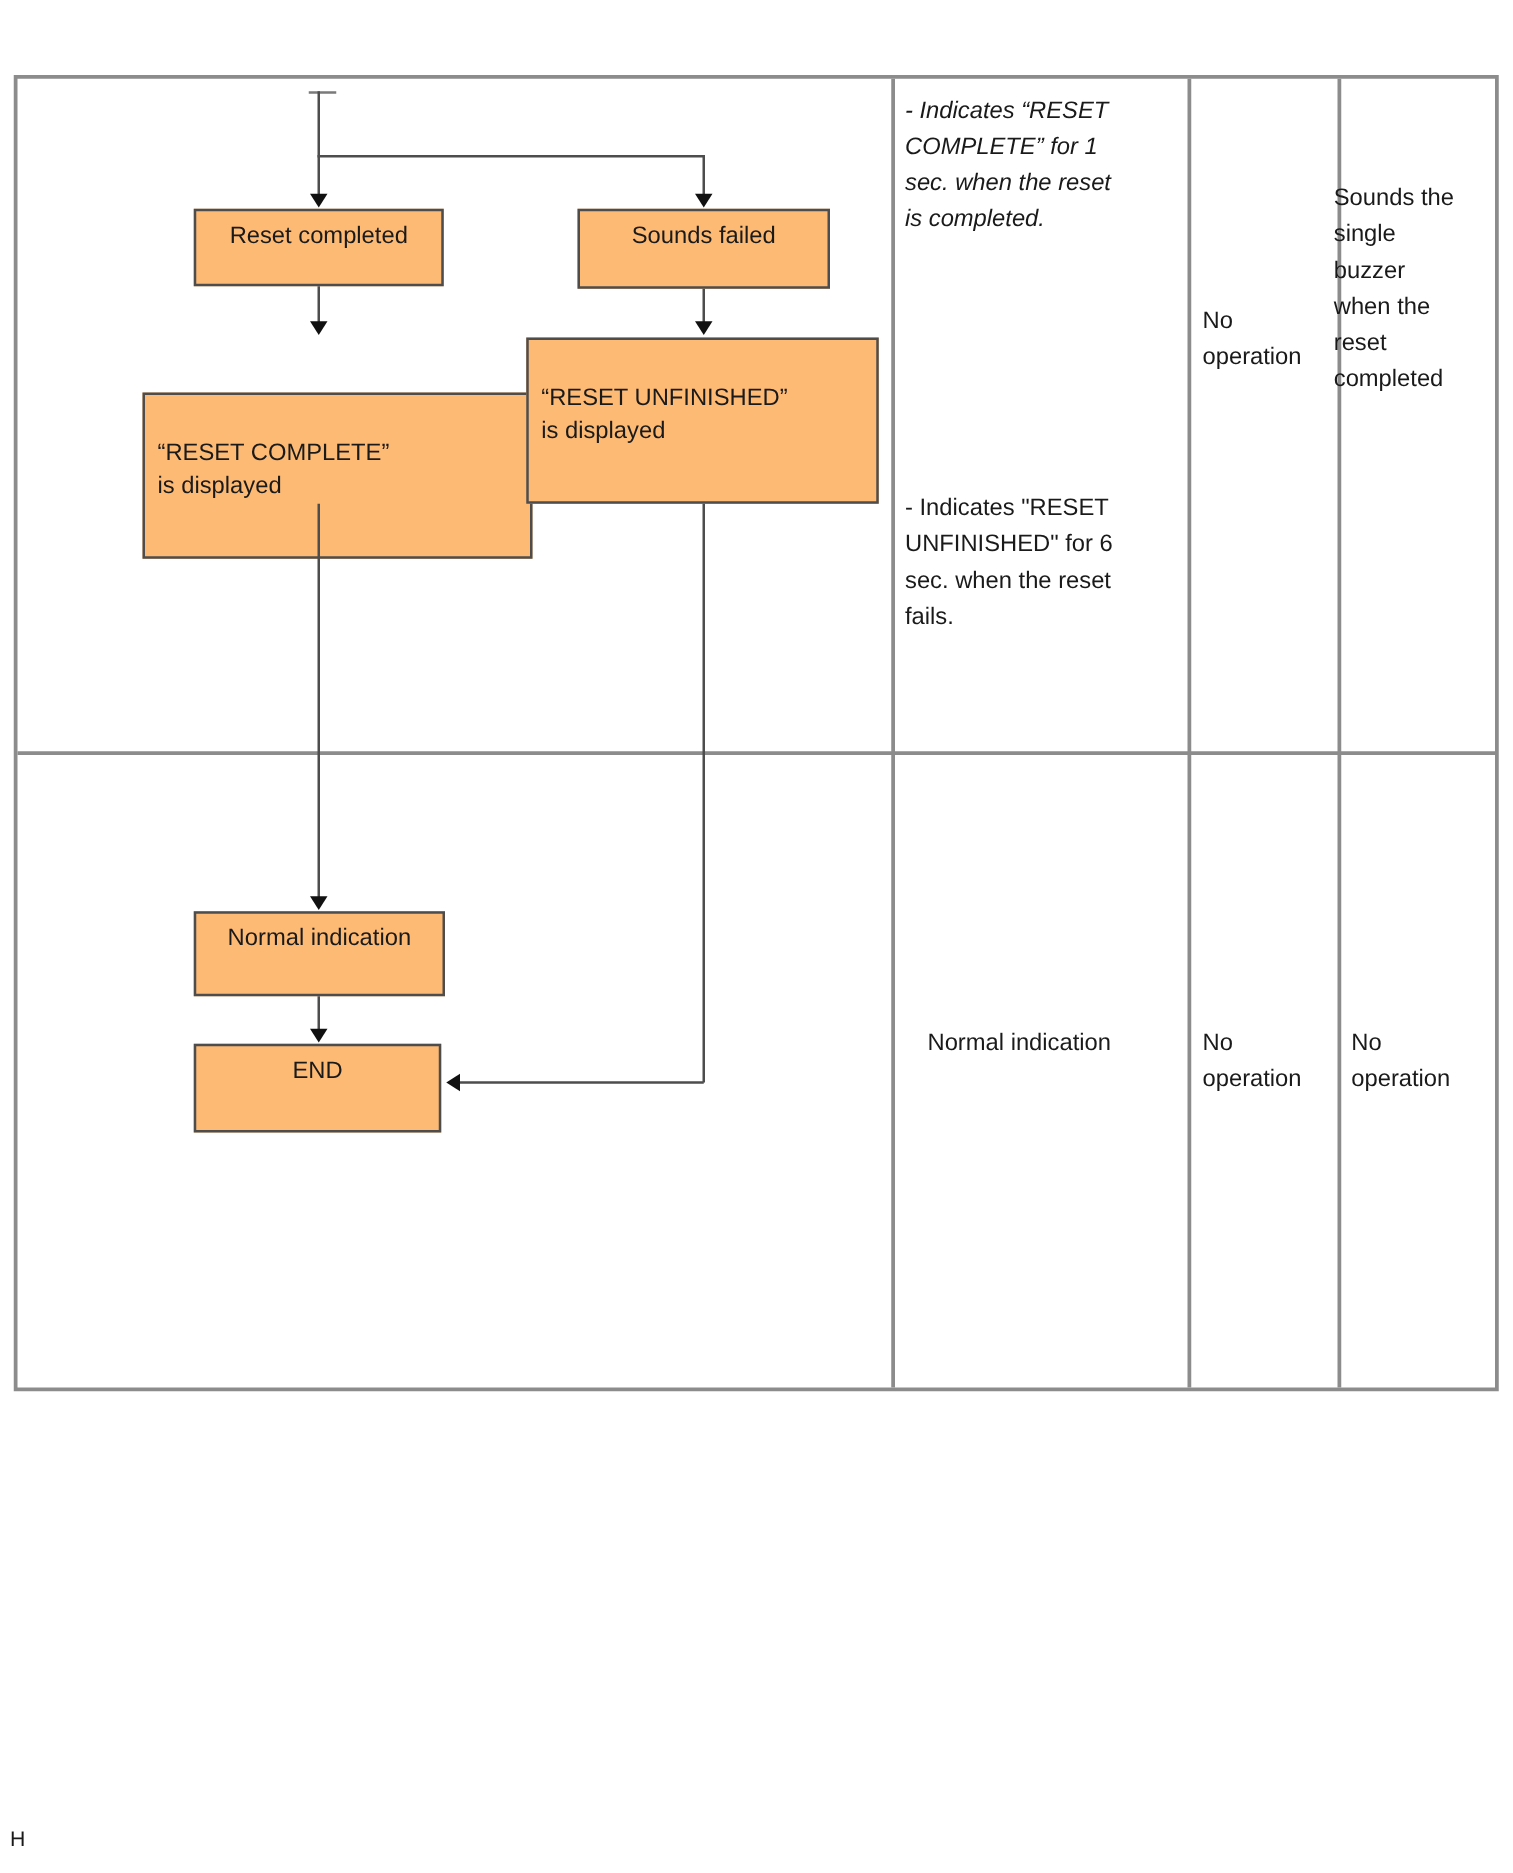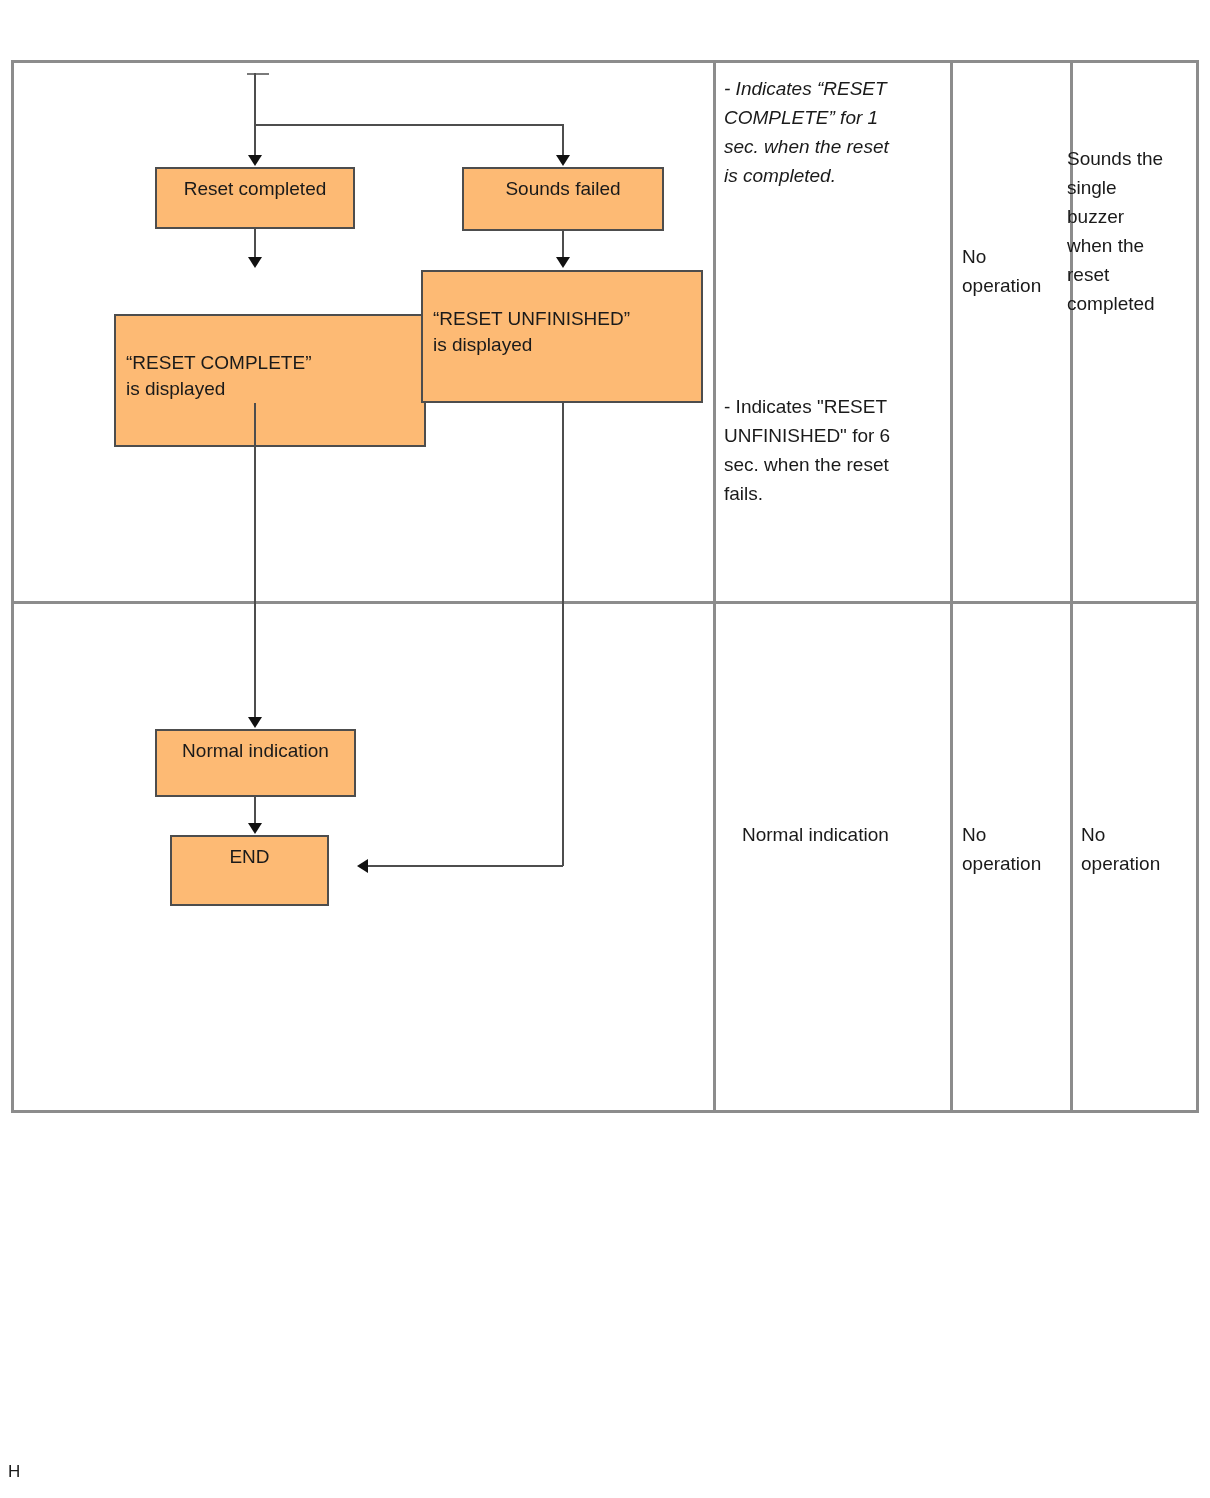--- a/index.html
+++ b/index.html
@@ -182,21 +182,21 @@
 
 <div class="arrow-down" style="left:248px; top:717px;"></div>
 
 <div class="fbox center" style="left:155px; top:729px; width:201px; height:68px;">
   <span>Normal indication</span>
 </div>
 
 <div class="vline" style="left:254px; top:797px; height:28px;"></div>
 <div class="arrow-down" style="left:248px; top:823px;"></div>
 
-<div class="fbox center" style="left:170px; top:835px; width:159px; height:71px;">
+<div class="fbox center" style="left:155px; top:835px; width:198px; height:71px;">
   <span>END</span>
 </div>
 
 <div class="hline" style="left:368px; top:865px; width:195px;"></div>
 <div class="arrow-left" style="left:357px; top:859px;"></div>
 
 <div class="cell" style="left:742px; top:820px; width:200px;">Normal indication</div>
 
 <div class="cell" style="left:962px; top:820px; width:110px;">No
 operation</div>

